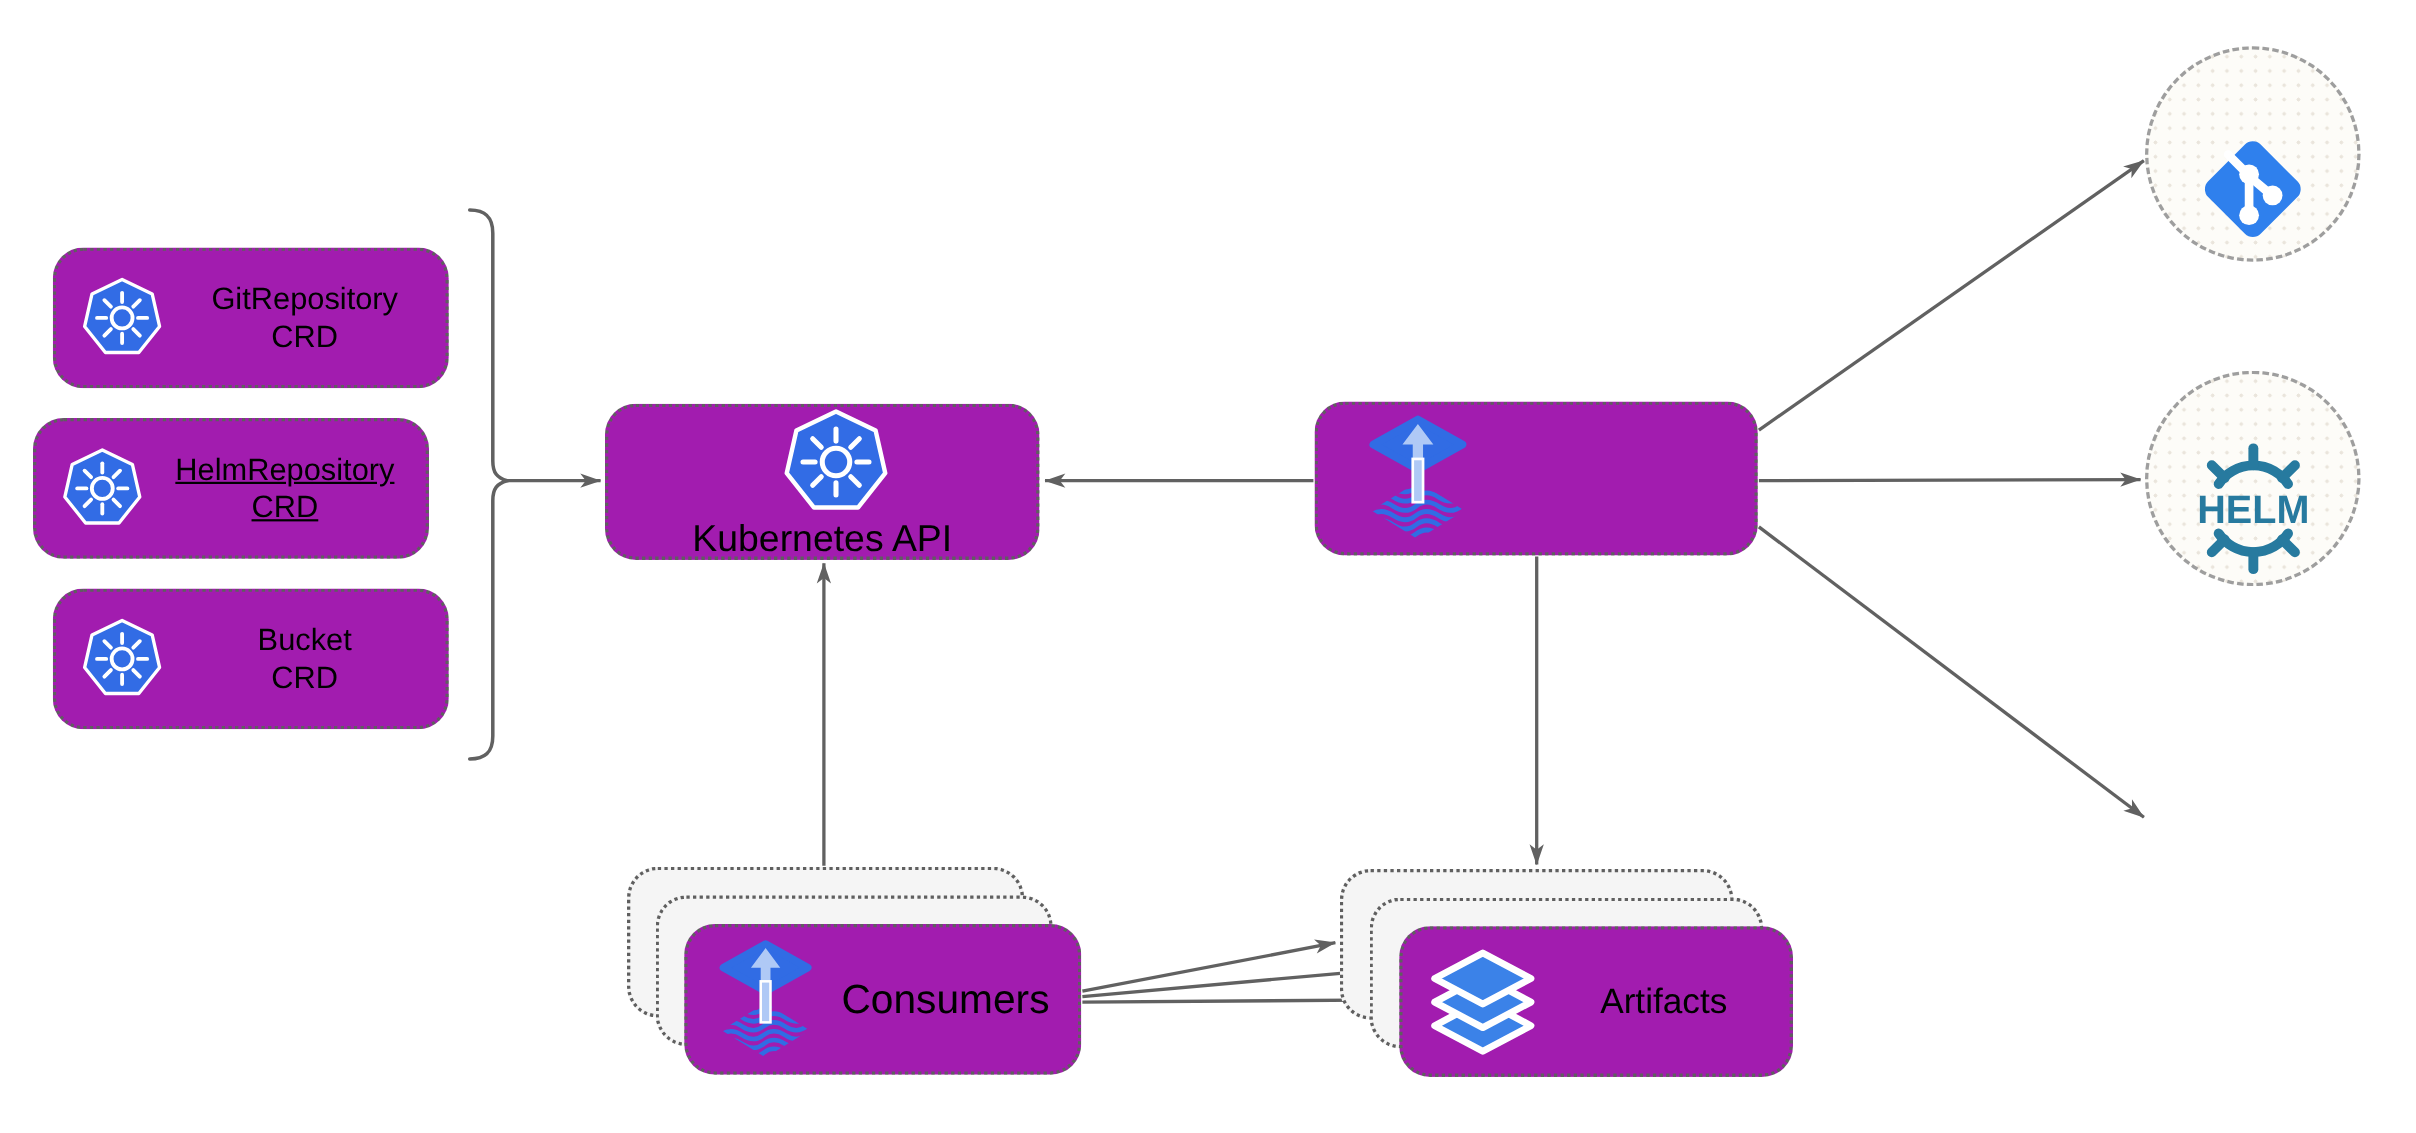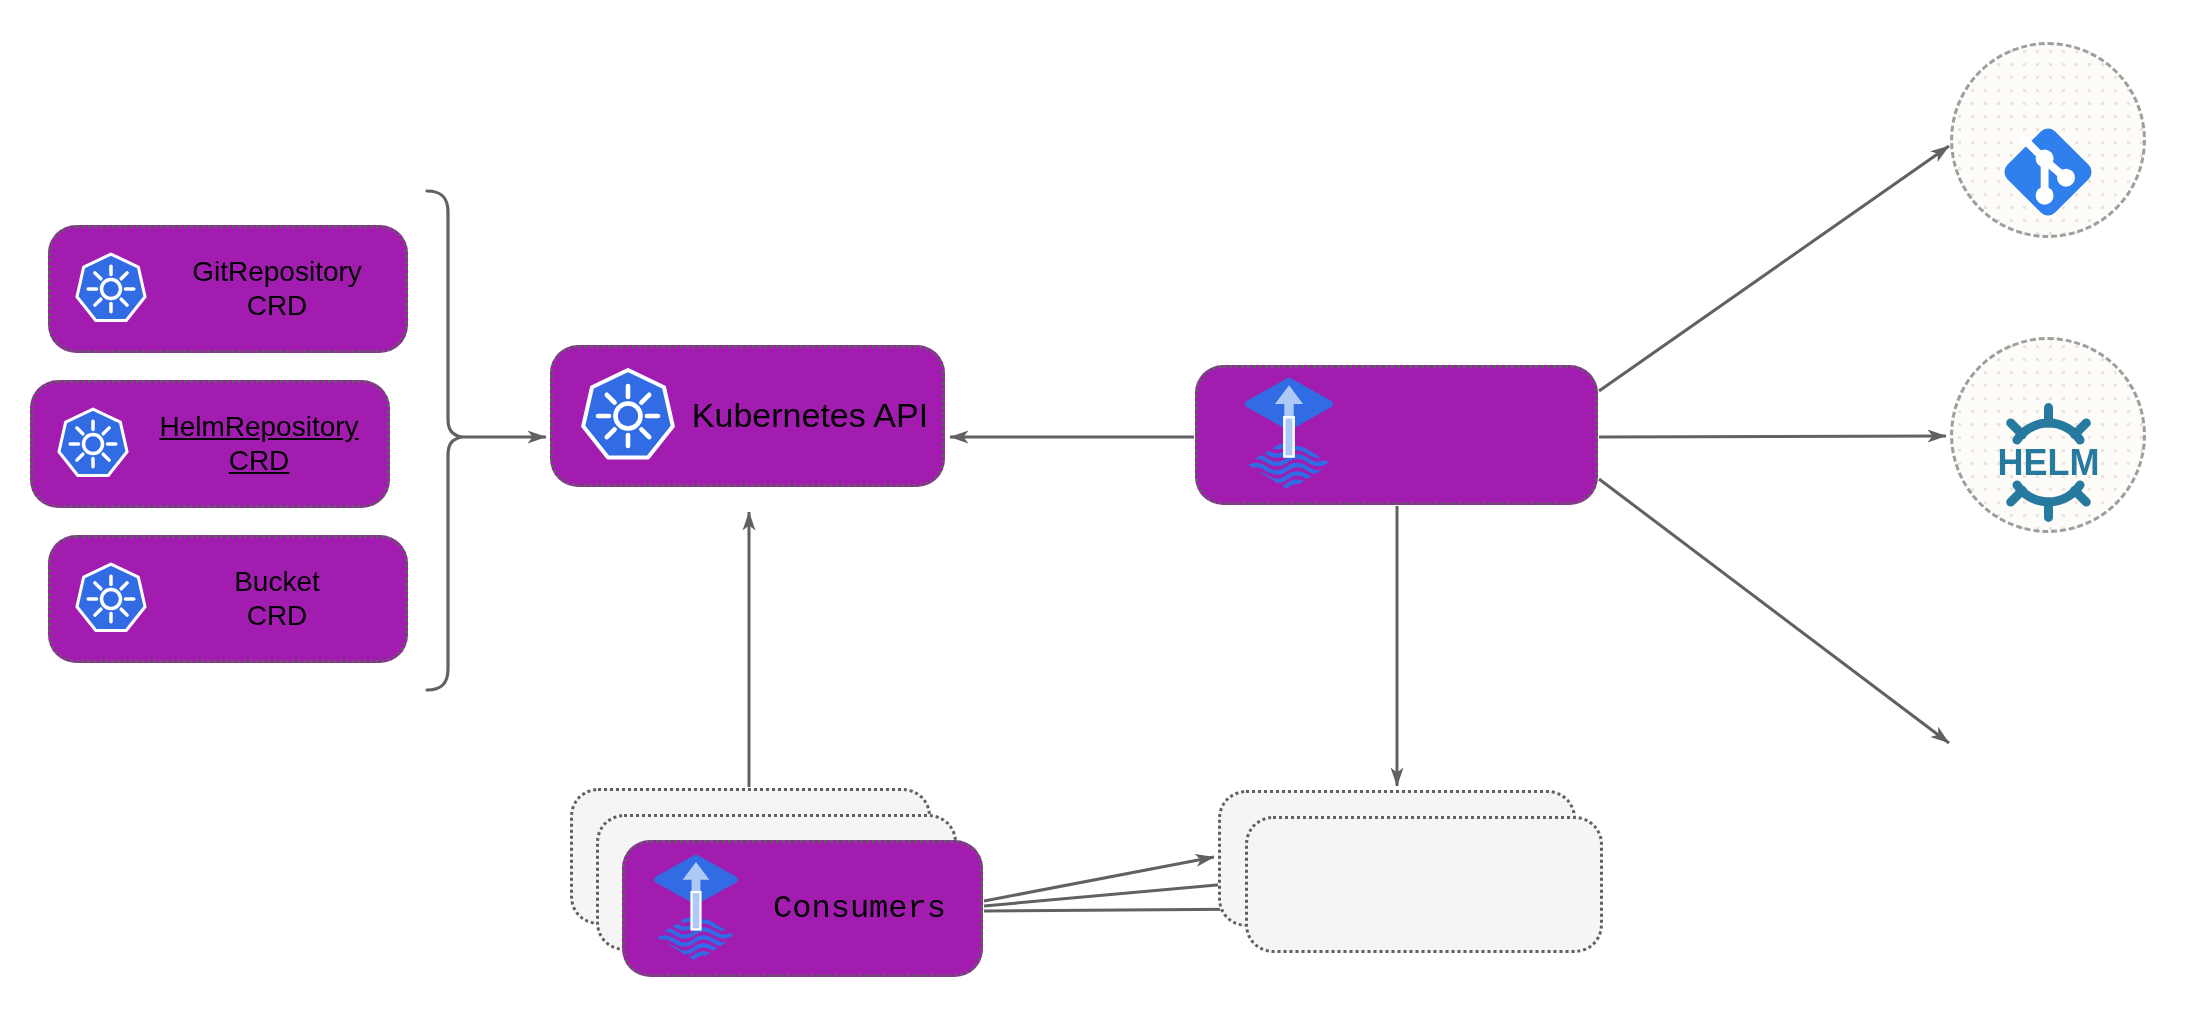--- a/index.html
+++ b/index.html
@@ -15,21 +15,21 @@
   }
   .stack-box {
     position:absolute; box-sizing:border-box; background:#F5F5F5;
     border:3px dotted #5f5f5f; border-radius:28px;
   }
   .node .label { flex:1; text-align:center; line-height:1.22; }
   .label span { display:block; }
   .lbl-crd  { font-size:28px; }
   .lbl-k8s  { font-size:34px; }
   .lbl-src  { font-size:33px; }
-  .lbl-cons { font-size:32px;font-family:Liberation Mono, monospace; }
+  .lbl-cons { font-size:37px; }
   .lbl-art  { font-size:32px; }
   .node .icon { flex:0 0 auto; }
   .circle {
     position:absolute; box-sizing:border-box; width:196px; height:196px;
     border:3px dashed #9e9e9e; border-radius:50%;
     background-color:#fdfcf8;
     background-image:radial-gradient(#eae5dc 1.6px, transparent 1.9px);
     background-size:13px 13px;
     display:flex; align-items:flex-end; justify-content:center; z-index:3;
   }
@@ -117,21 +117,21 @@
         <line x1="50" y1="31" x2="50" y2="20"></line>
           <line x1="63.4" y1="36.6" x2="71.2" y2="28.8"></line>
       </g>
     </svg>
     <div class="label lbl-crd">
       <span>Bucket</span>
       <span>CRD</span>
     </div>
   </div>
 
-  <div class="node" style="left:550px; top:345px; width:395px; height:142px;">
+  <div class="node" style="left:550px; top:367px; width:395px; height:142px;flex-direction:column;">
     <svg class="icon" width="100" height="100" viewBox="0 0 100 100" style="margin-left:25px;">
       <polygon points="50,4 86,21.3 94.8,60.2 70,91.4 30,91.4 5.2,60.2 14,21.3" fill="#326CE5" stroke="#ffffff" stroke-width="4" stroke-linejoin="round"></polygon>
       <g stroke="#ffffff" stroke-width="4.6" stroke-linecap="round" fill="none">
         <circle cx="50" cy="50" r="12.5"></circle>
         <line x1="69" y1="50" x2="80" y2="50"></line>
           <line x1="63.4" y1="63.4" x2="71.2" y2="71.2"></line>
         <line x1="50" y1="69" x2="50" y2="80"></line>
           <line x1="36.6" y1="63.4" x2="28.8" y2="71.2"></line>
         <line x1="31" y1="50" x2="20" y2="50"></line>
           <line x1="36.6" y1="36.6" x2="28.8" y2="28.8"></line>
@@ -186,20 +186,32 @@
       </g>
       <rect x="43" y="44" width="10" height="42" fill="#AFC9F6" stroke="#ffffff" stroke-width="2.6"></rect>
     </svg>
     <div class="label lbl-cons">
       <span>Consumers</span>
     </div>
   </div>
 
   <div class="stack-box" style="left:1218px; top:790px; width:358px; height:137px; z-index:2;"></div>
   <div class="stack-box" style="left:1245px; top:816px; width:358px; height:137px; z-index:2;"></div>
+  <div class="node" style="left:1272px; top:842px; width:358px; height:137px;">
+    <svg class="icon" width="100" height="100" viewBox="0 0 110 112" style="margin-left:23px;">
+      <g fill="#3B82E8" stroke="#ffffff" stroke-width="7" stroke-linejoin="round">
+        <polygon points="55,54 104,80 55,106 6,80"></polygon>
+        <polygon points="55,30 104,56 55,82 6,56"></polygon>
+        <polygon points="55,6 104,32 55,58 6,32"></polygon>
+      </g>
+    </svg>
+    <div class="label lbl-art">
+      <span>Artifacts</span>
+    </div>
+  </div>
 
   <div class="circle" style="left:1950px; top:42px;">
     <svg width="126" height="126" viewBox="0 0 112 112">
       <rect x="26" y="26" width="60" height="60" rx="9" transform="rotate(45 56 56)" fill="#2F80ED"></rect>
       <g stroke="#ffffff" stroke-width="7" stroke-linecap="round">
         <line x1="36" y1="28" x2="50" y2="42"></line>
         <line x1="53" y1="46" x2="53" y2="75"></line>
         <line x1="56" y1="48" x2="69" y2="59"></line>
       </g>
       <circle cx="53" cy="44" r="8" fill="#ffffff"></circle>

